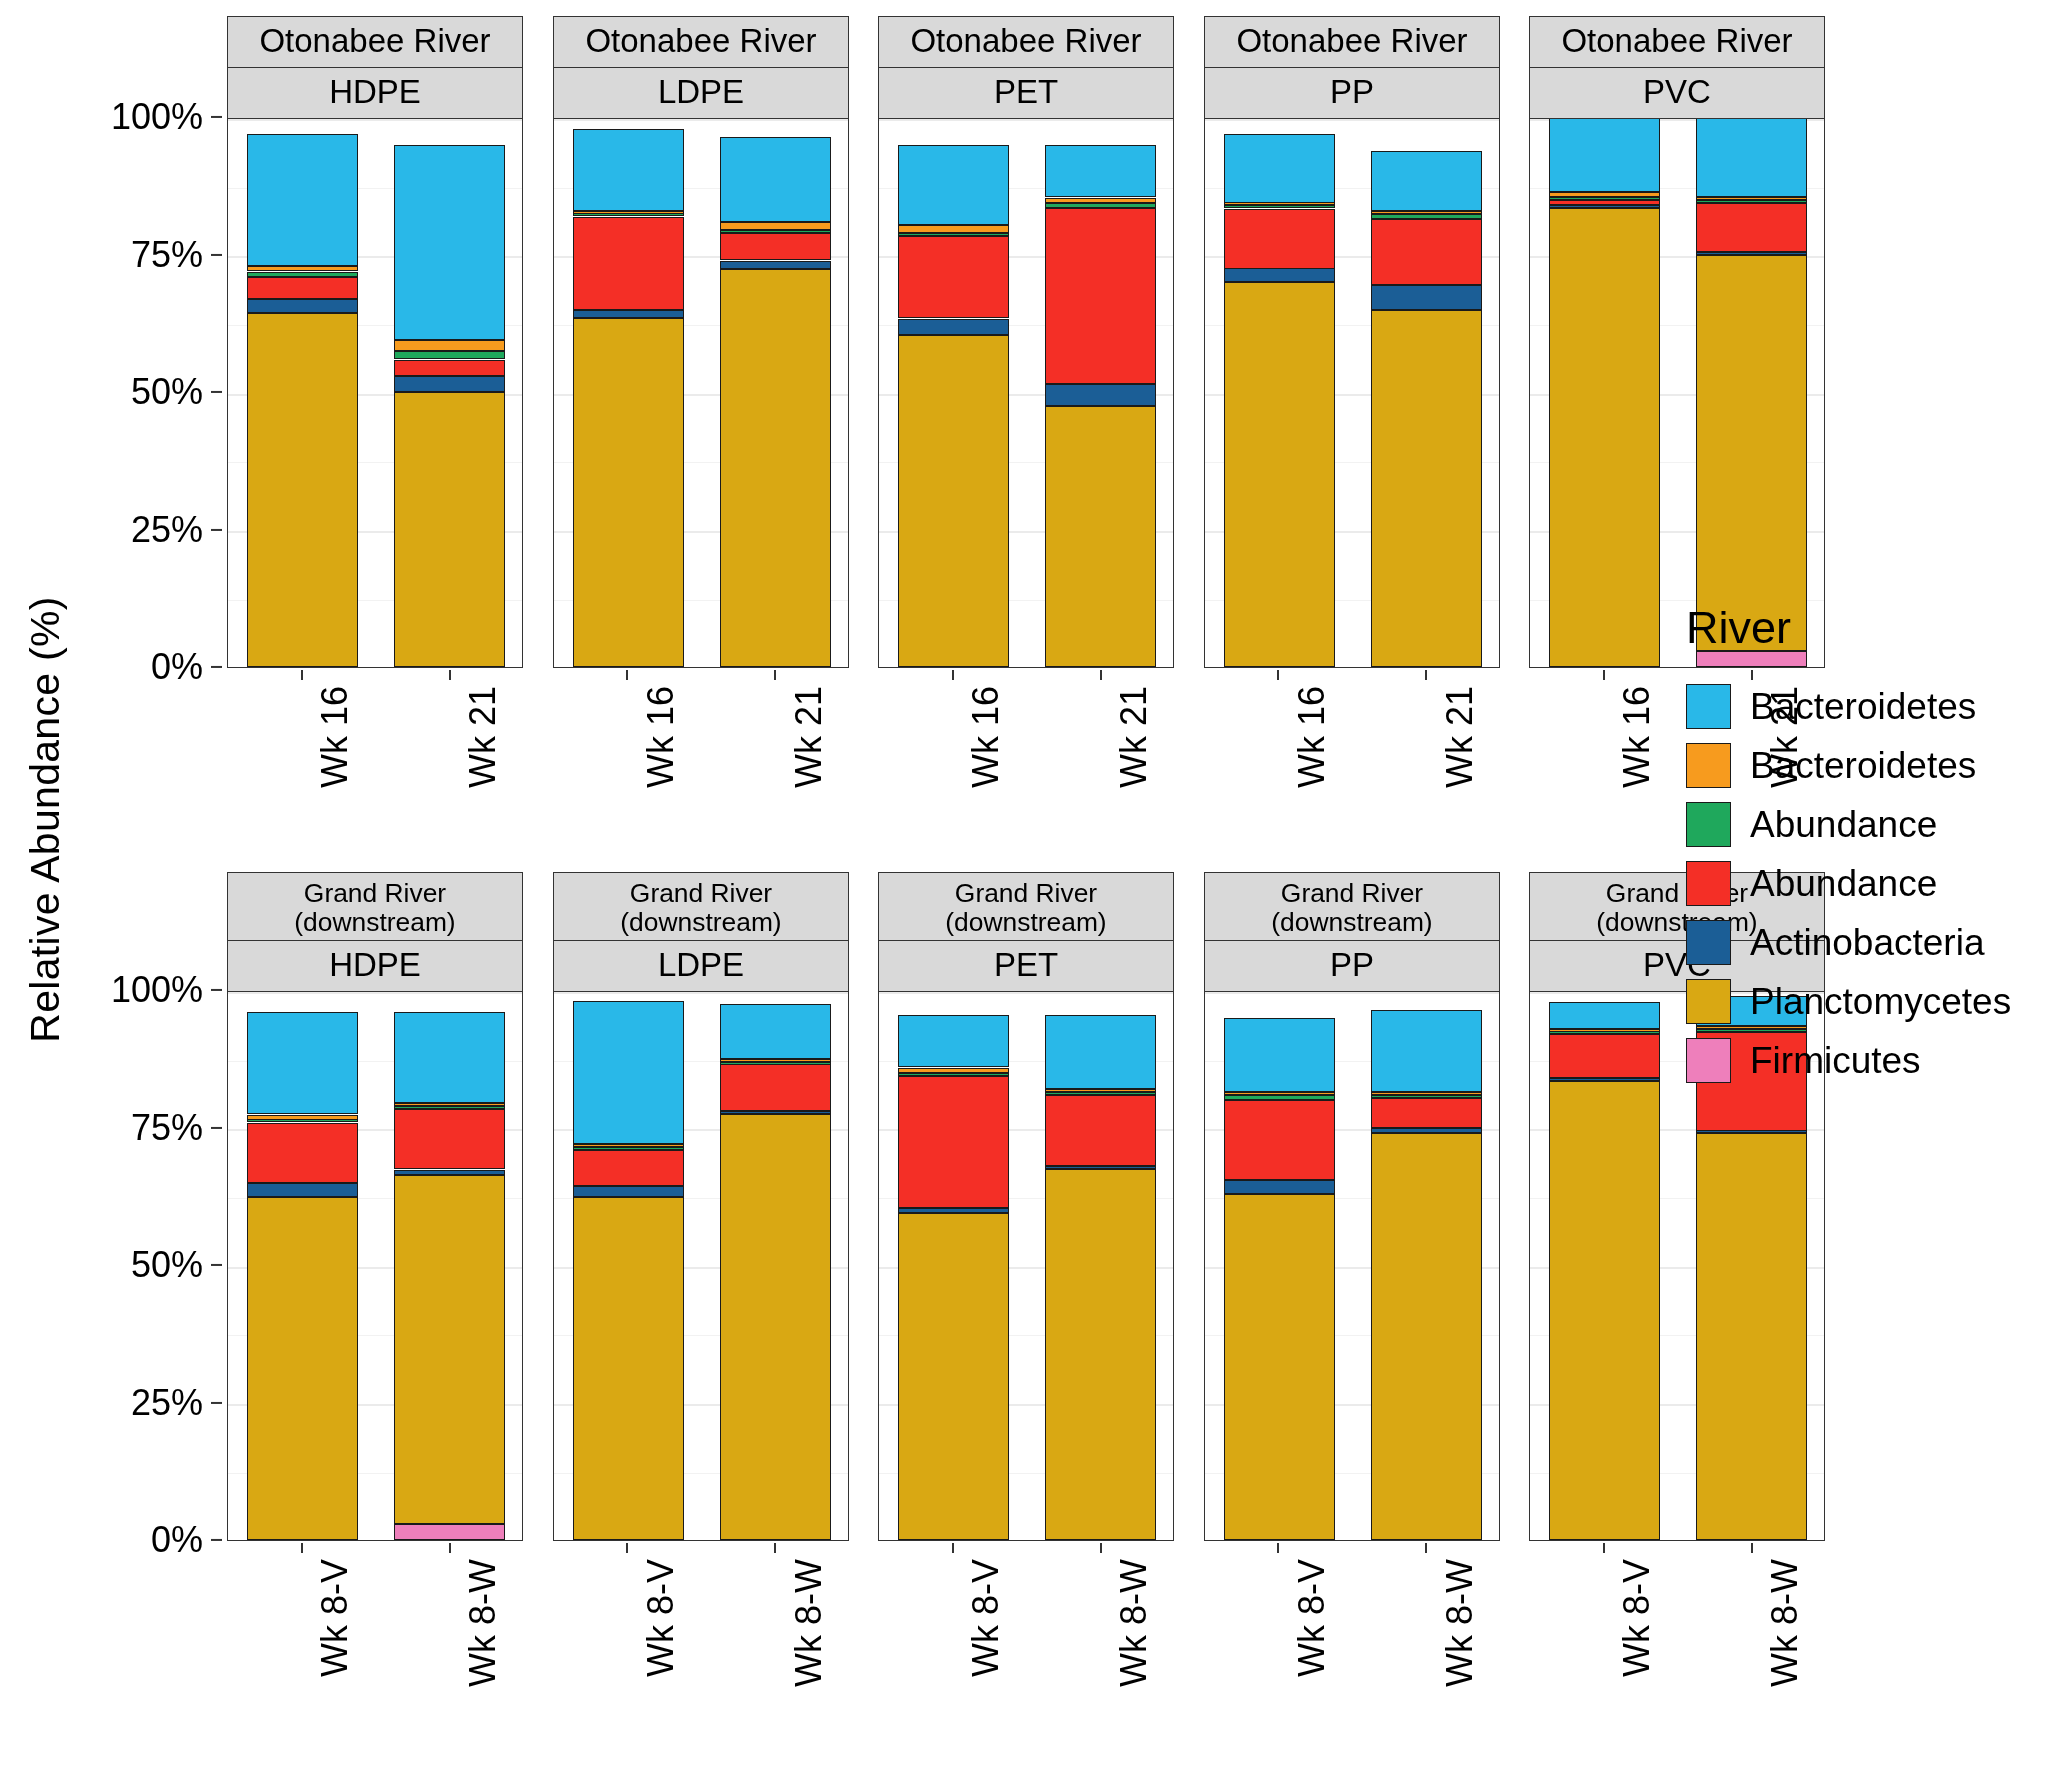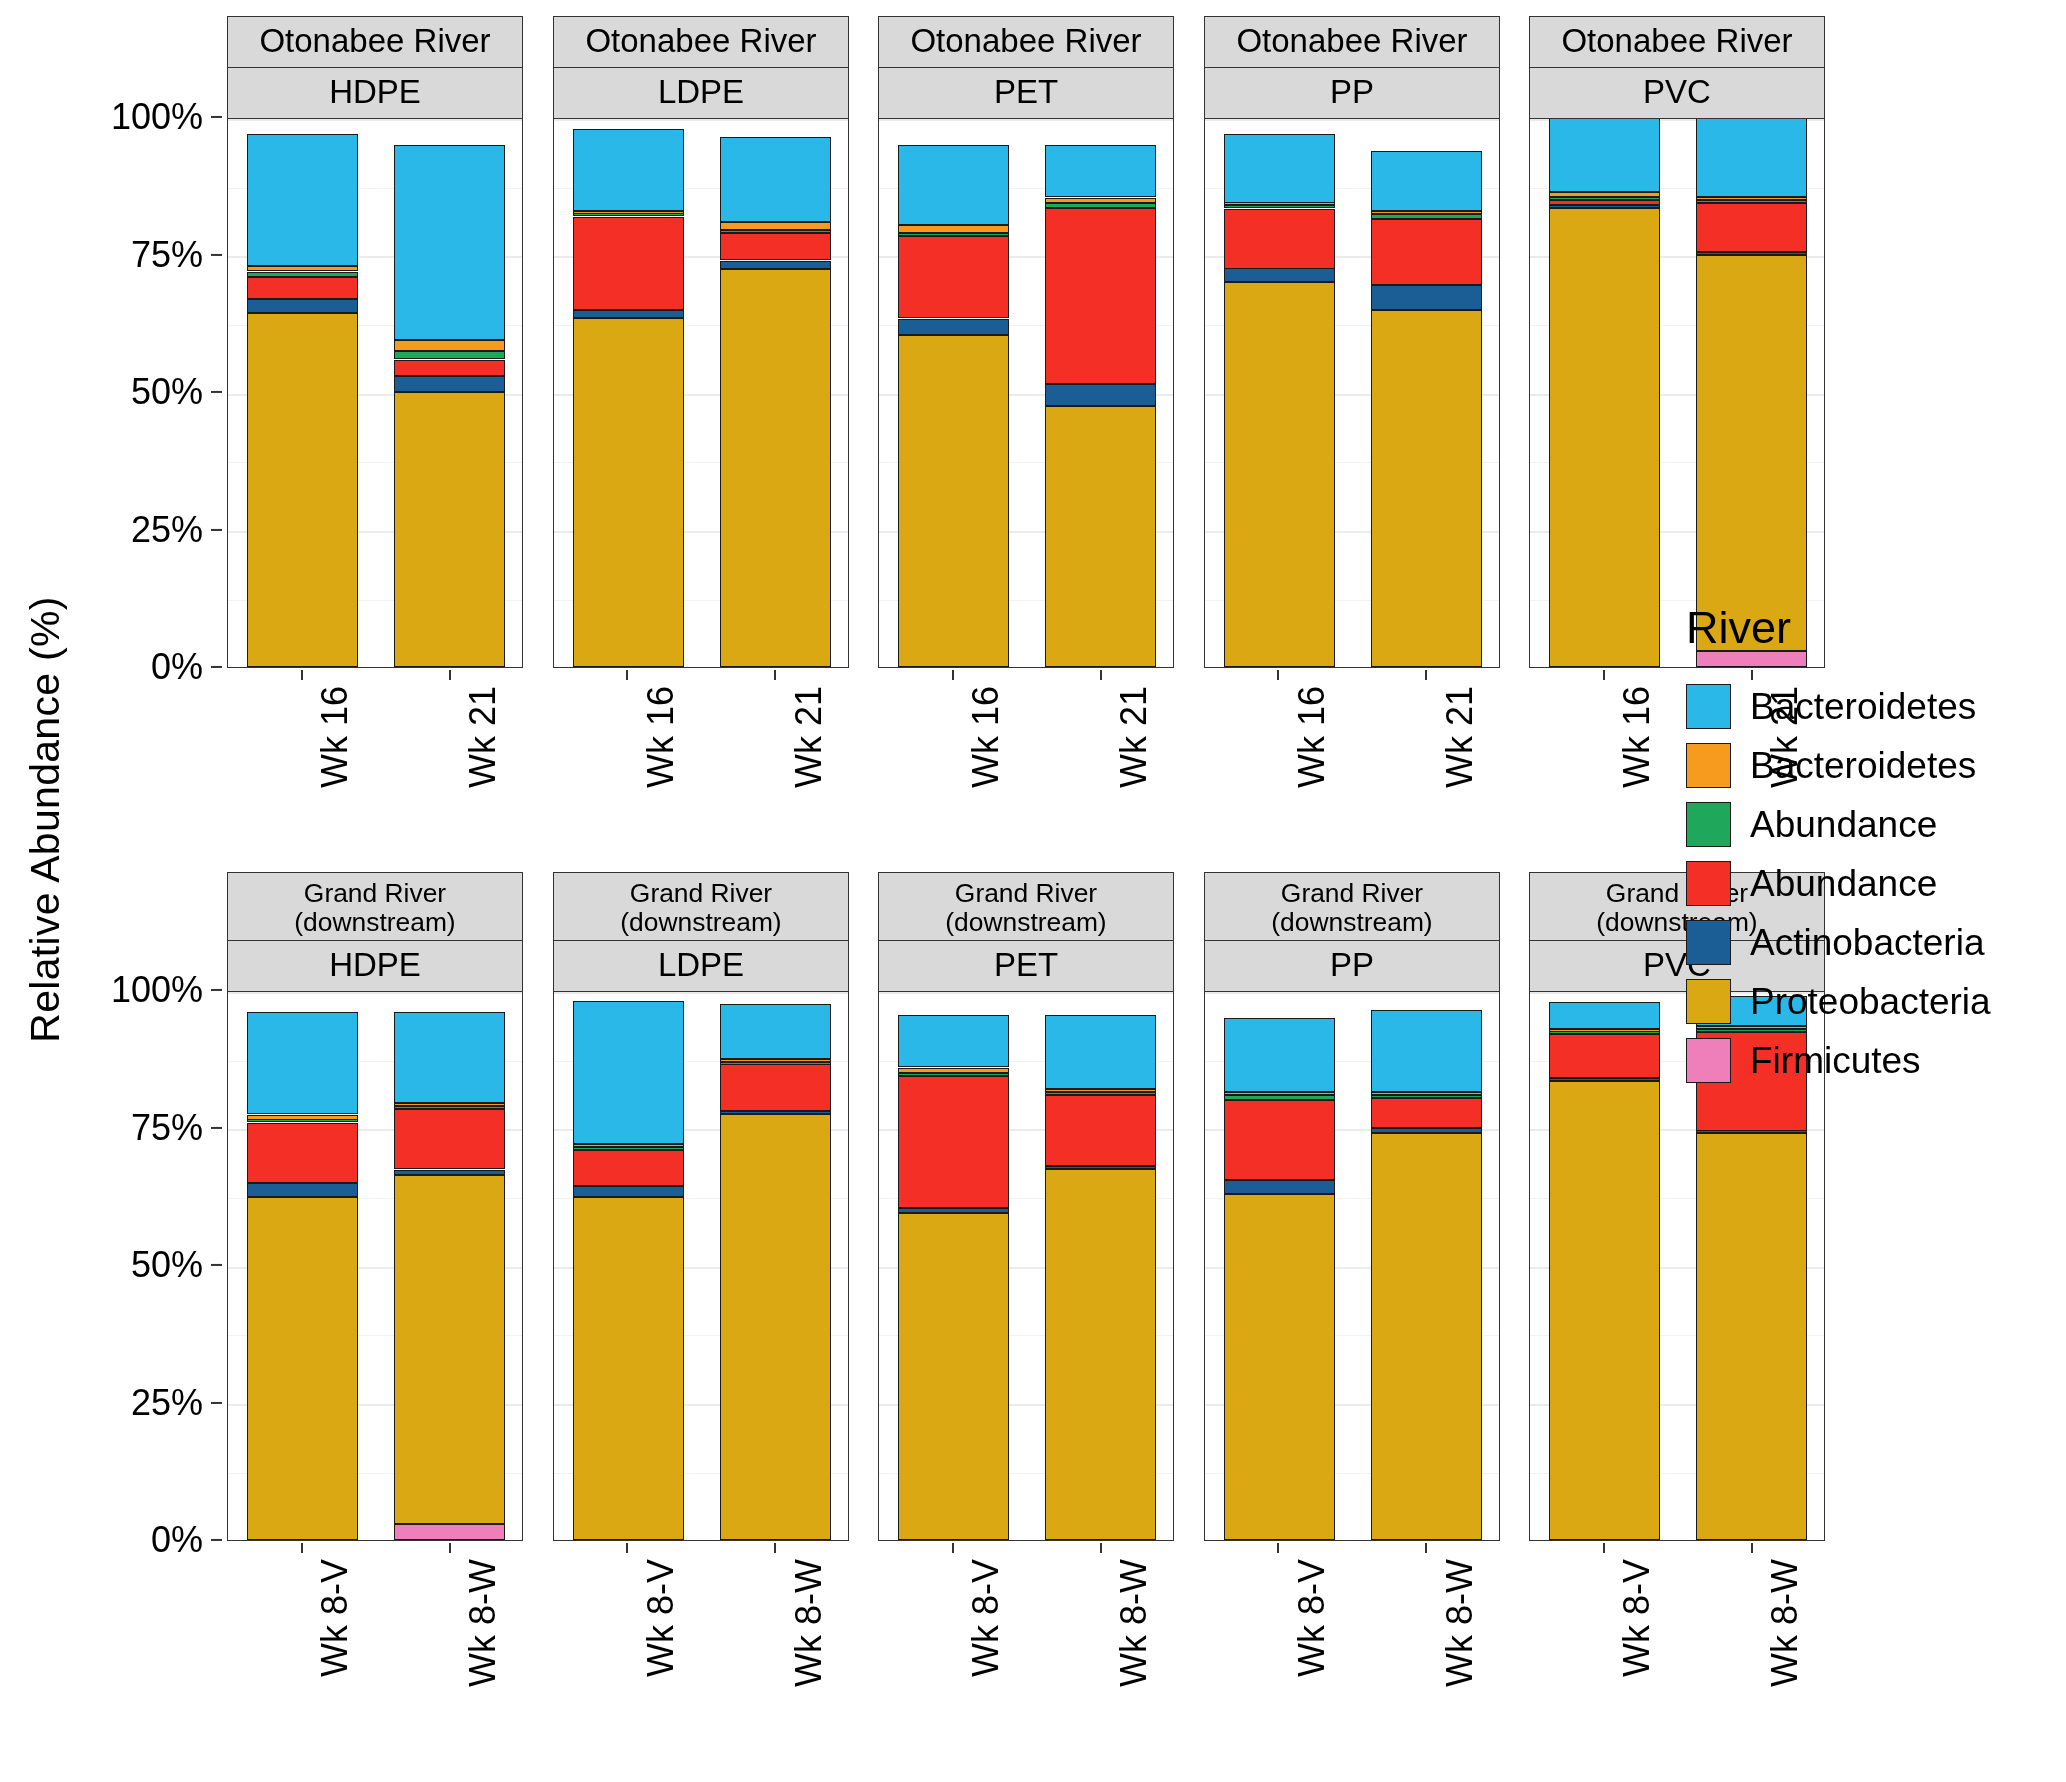--- a/index.html
+++ b/index.html
@@ -597,21 +597,21 @@
         <div class="legend-item">
           <div class="legend-key" style="background: rgb(244, 47, 38);"></div>
           <div class="legend-label">Abundance</div>
         </div>
         <div class="legend-item">
           <div class="legend-key" style="background: rgb(27, 94, 150);"></div>
           <div class="legend-label">Actinobacteria</div>
         </div>
         <div class="legend-item">
           <div class="legend-key" style="background: rgb(217, 168, 19);"></div>
-          <div class="legend-label">Proteobacteria</div>
+          <div class="legend-label">Planctomycetes</div>
         </div>
         <div class="legend-item">
           <div class="legend-key" style="background: rgb(238, 127, 187);"></div>
           <div class="legend-label">Firmicutes</div>
         </div>
       </div>
   </div>
 
 </div>
 

